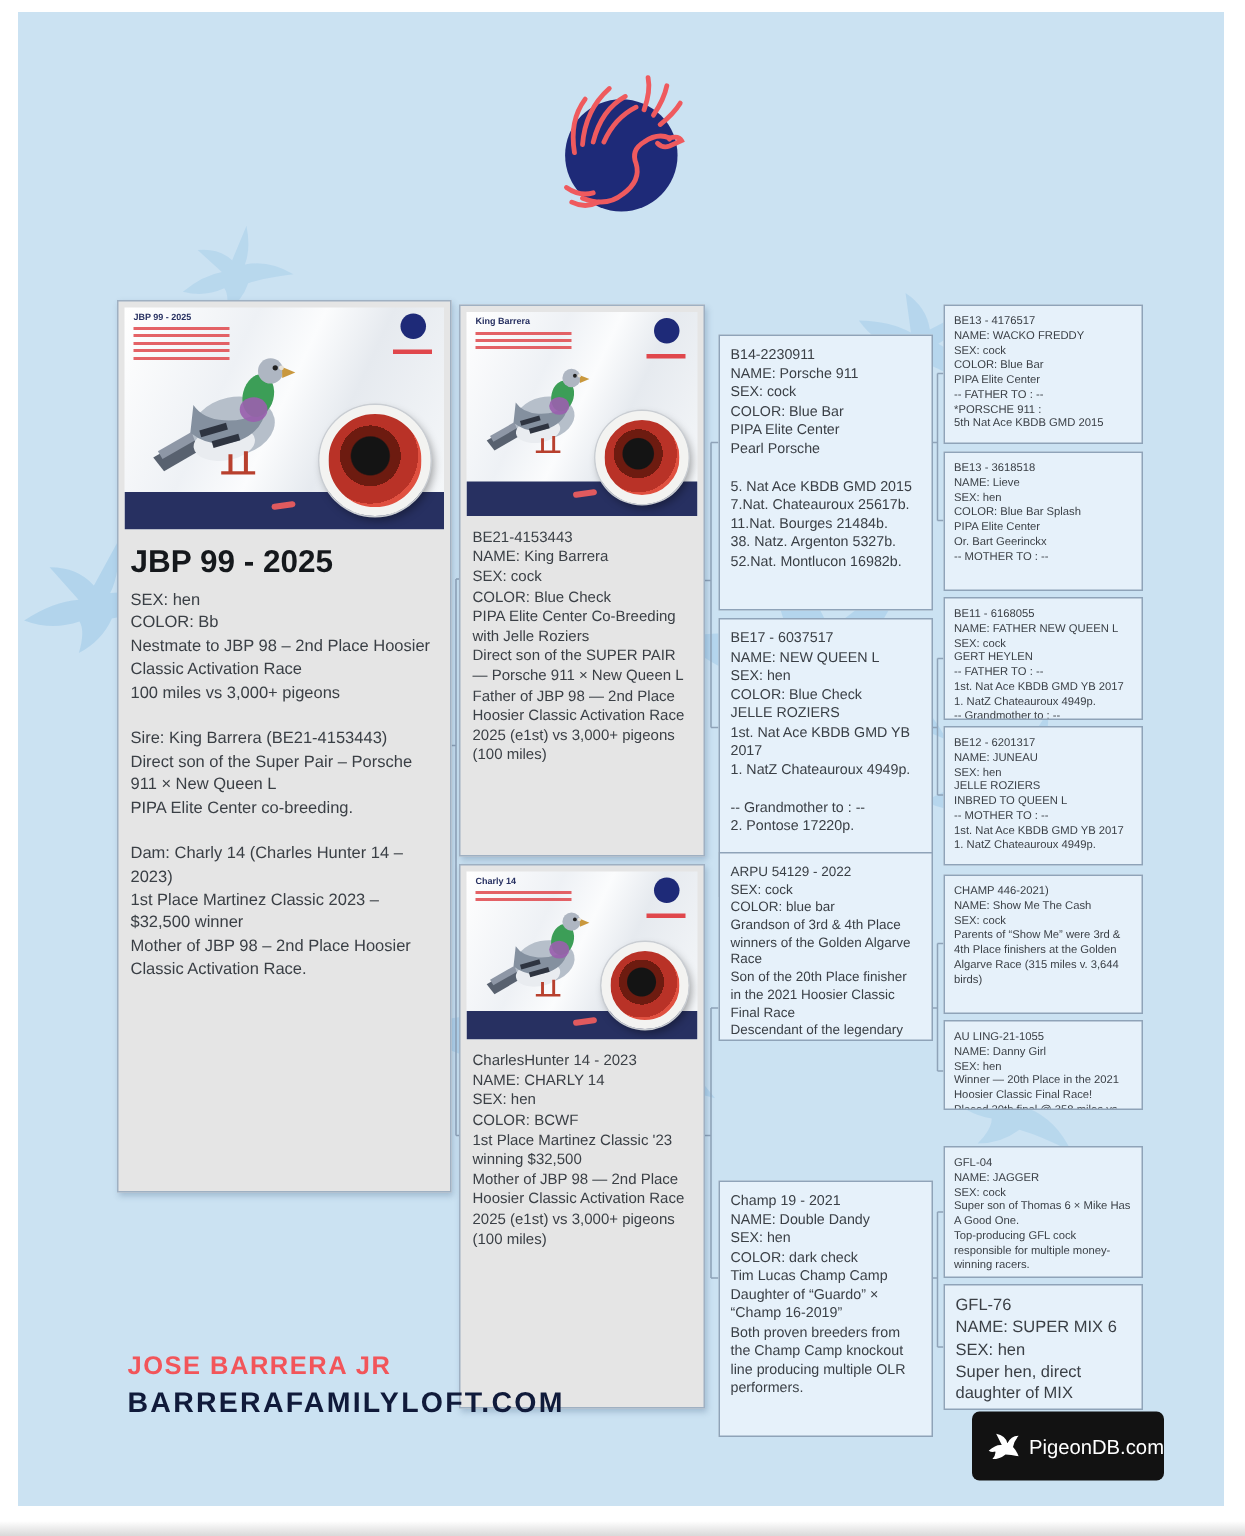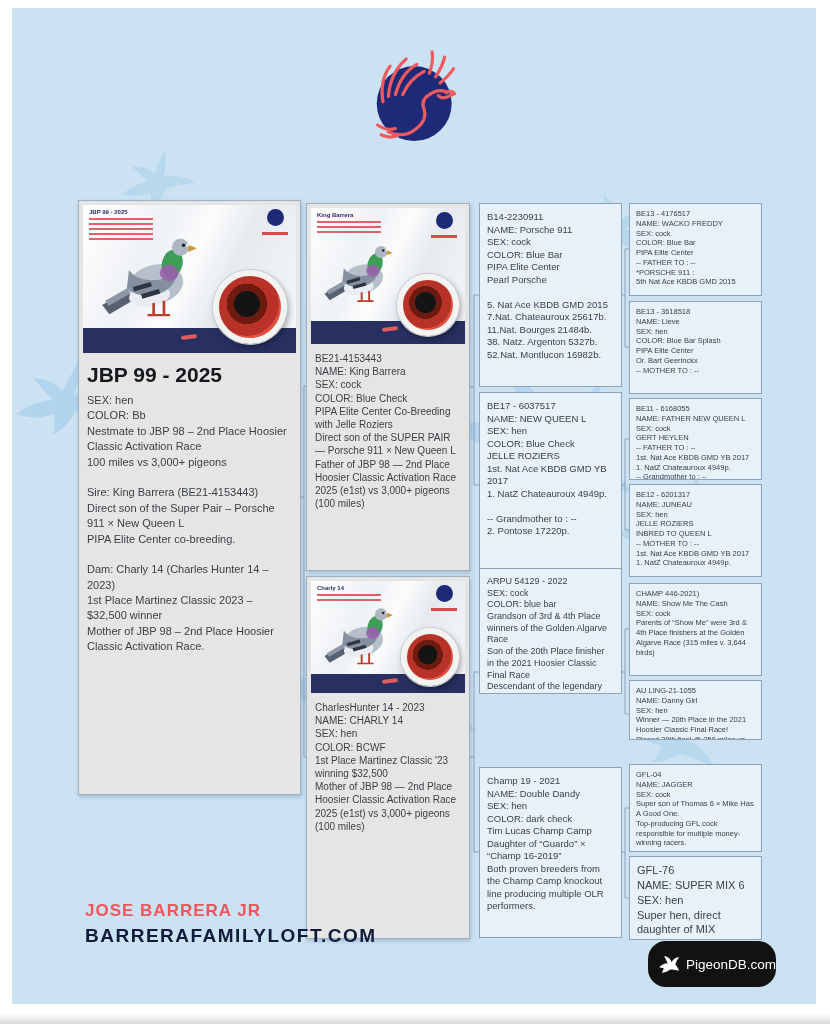--- a/index.html
+++ b/index.html
@@ -27,31 +27,31 @@
   .eye{position:absolute;right:4%;bottom:6%;border-radius:50%;border:6px solid #f3f3f1;
        background:radial-gradient(circle at 45% 45%,#141414 0 26%,#6d1b10 28% 42%,#b93227 42% 66%,#e05040 66% 84%,#7e1a10 100%);
        box-shadow:0 0 0 1px #c9cdd2,2px 3px 6px rgba(0,0,0,.35);}
   .card-title{padding:6px 8px 2px;font-size:21px;font-weight:bold;color:#15181c;}
   .body{white-space:pre-line;padding:4px 8px;color:#3a3f45;}
   .s11{font-size:11px;line-height:1.4;}
   .s10{font-size:10px;line-height:1.32;}
   
   .box{position:absolute;background:#e6f1fa;border:1px solid #8fa3b8;box-sizing:border-box;
        white-space:pre-line;overflow:hidden;color:#3a3f45;}
-  .g2{padding:7px 7px;font-size:9.5px;line-height:1.32;}
+  .g2{padding:7px 7px;font-size:9.5px;line-height:1.32;margin-top:20px;}
   .g2c{padding:7px 7px;font-size:9px;line-height:1.3;}
   .g3{padding:5px 6px;font-size:7.5px;line-height:1.3;}
   .g3big{padding:6px 7px;font-size:11px;line-height:1.35;}
   
   .connectors{position:absolute;left:0;top:0;pointer-events:none;}
   
   .f-name{position:absolute;left:85px;top:901px;color:#f2555a;font-size:17px;font-weight:bold;letter-spacing:1px;}
   .f-site{position:absolute;left:85px;top:925px;color:#101a3a;font-size:19px;font-weight:bold;letter-spacing:1.5px;}
   .f-mail{position:absolute;left:85px;top:953px;color:#101a3a;font-size:19px;font-weight:bold;letter-spacing:1.5px;}
-  .badge{position:absolute;left:648px;top:941px;width:128px;height:46px;background:#121212;border-radius:18px;
+  .badge{position:absolute;left:648px;top:941px;width:128px;height:46px;background:#121212;border-radius:5px;
          display:flex;align-items:center;gap:5px;padding-left:8px;box-sizing:border-box;}
   .badge-txt{color:#ffffff;font-size:13.5px;}
   .bottom-shadow{position:absolute;left:0;top:1014px;width:830px;height:10px;
          background:linear-gradient(#ffffff, #d9d9d9);}
 </style>
 </head>
 <body>
 
 <div class="page">
 

